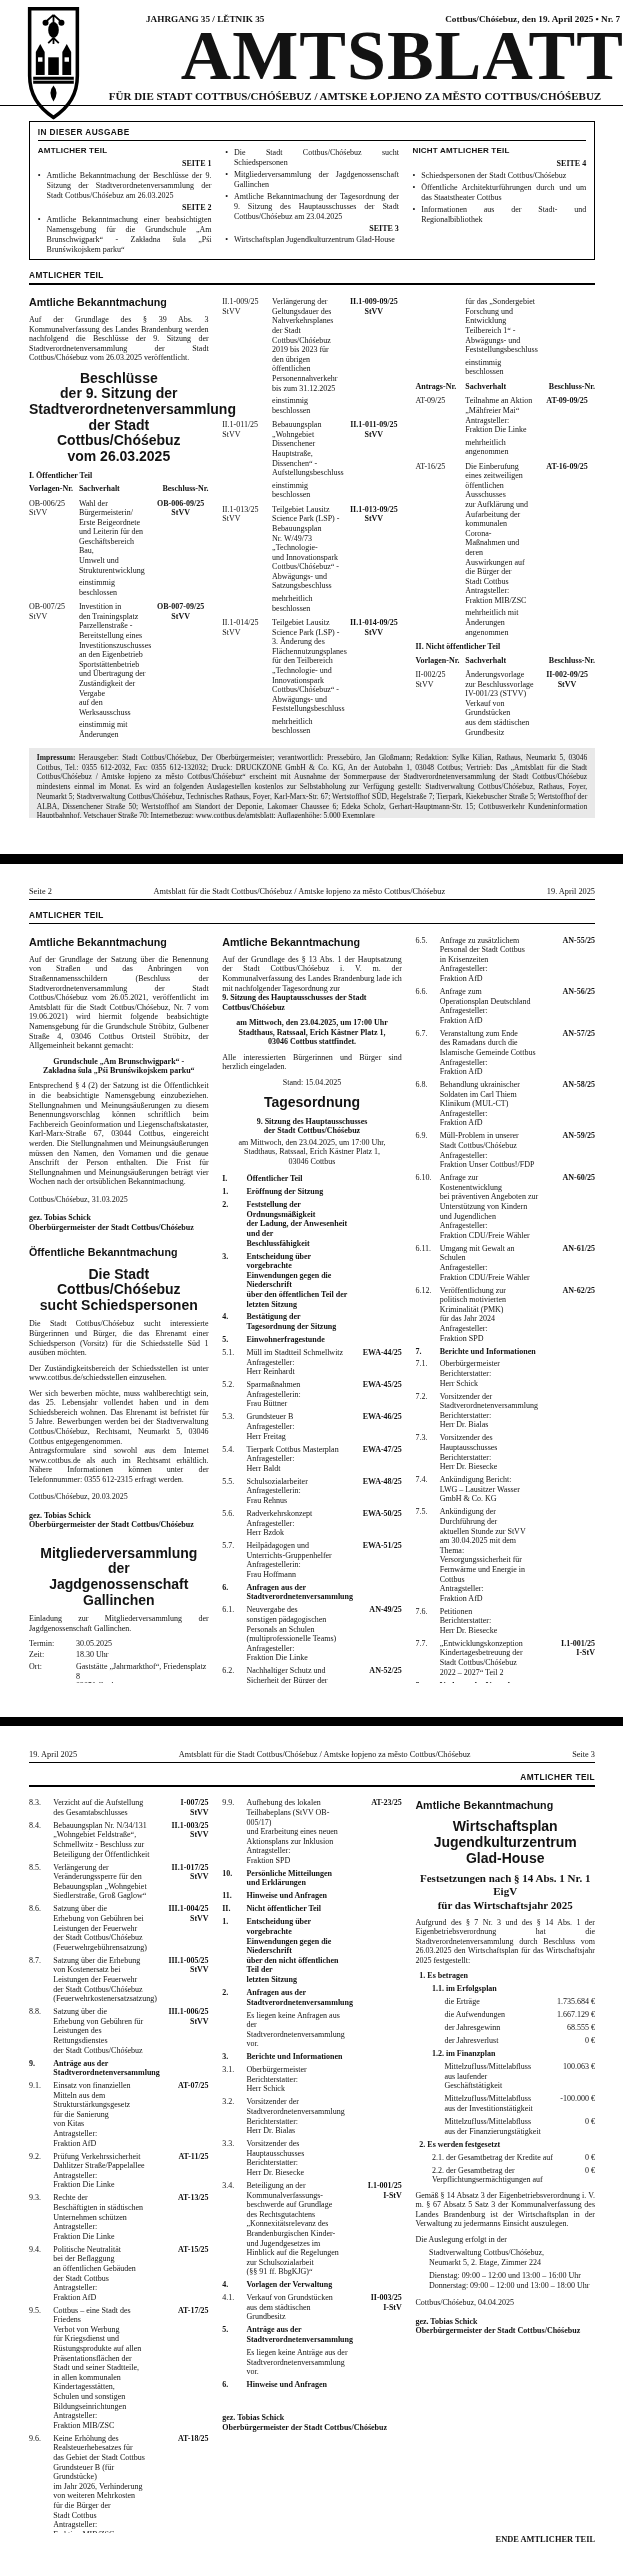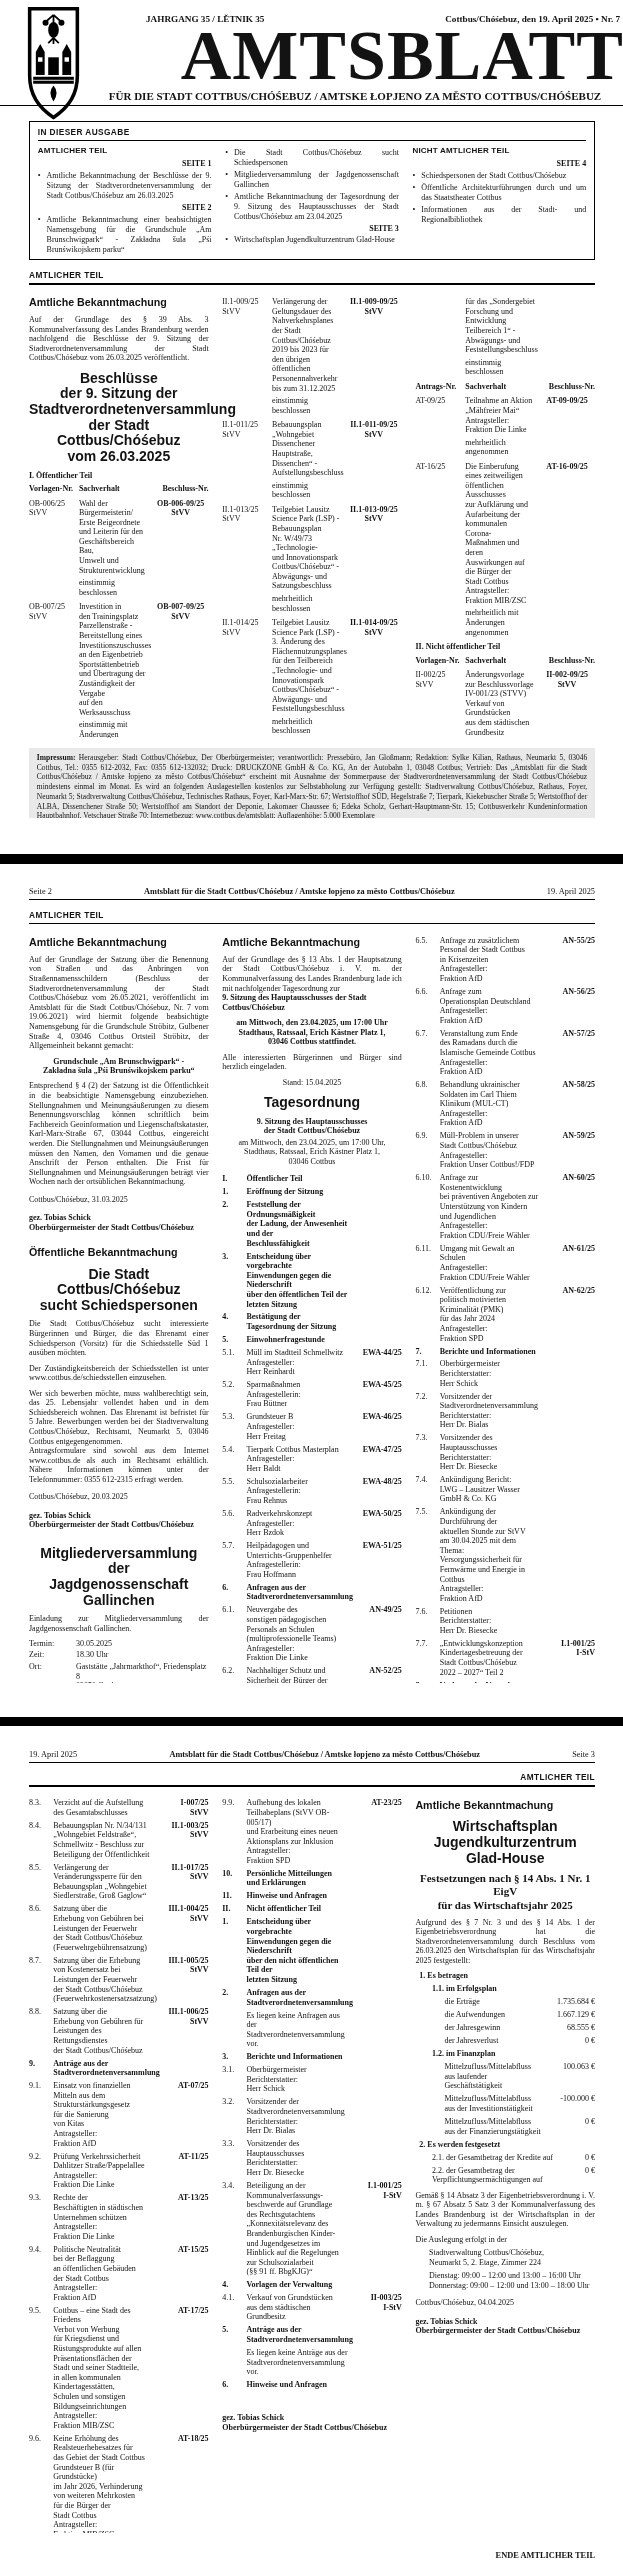--- a/index.html
+++ b/index.html
@@ -63,32 +63,32 @@
   .ag-code{flex:0 0 51px;text-align:right;font-weight:bold;white-space:pre-line;}
   .ag-row.bold .ag-num,.ag-row.bold .ag-text{font-weight:bold;}
   
   .meta-row{display:flex;margin:1.9px 0;}
   .meta-label{flex:0 0 39px;}
   .meta-val{flex:1;white-space:pre-line;margin-left:8px;}
   
   .impressum{background:#e9e9e9;margin:9.7px 29px 0;padding:4.9px 7.8px;font-size:7.5px;line-height:1.3;text-align:justify;height:60px;overflow:hidden;}
   
   .ph{display:flex;justify-content:space-between;align-items:baseline;margin:23.4px 29px 0;font-size:8.3px;border-bottom:1px solid #000;padding-bottom:2.9px;}
-  .ph-center{font-weight:bold;}
+  .ph-center{font-weight:normal;}
   
   .fin-sub{font-weight:bold;text-align:center;white-space:pre-line;margin:1.9px 0 5.8px;font-size:11px;}
   .fin-row{display:flex;margin:3.4px 0;}
   .fin-row.h1{font-weight:bold;margin-left:3.9px;}
   .fin-row.h2{font-weight:bold;margin-left:16.5px;}
   .fin-row.row{margin-left:29px;}
   .fin-row.row2{margin-left:16.5px;}
   .fin-label{flex:1;white-space:pre-line;}
   .fin-val{flex:0 0 auto;text-align:center;padding-left:3.9px;}
   .indent{margin:3.9px 0 3.9px 13.6px;white-space:pre-line;}
-  .end-label{position:absolute;right:29px;bottom:15px;font-weight:bold;font-size:8.4px;}
+  .end-label{position:absolute;right:29px;bottom:31px;font-weight:bold;font-size:8.4px;}
 </style>
 </head>
 <body>
 
 <div>
 
   <section class="page page1">
     <header class="masthead">
       <svg class="crest" viewBox="0 0 60 130" aria-hidden="true">
         <path d="M3 3 h54 v76 q0 30 -27 47 q-27 -17 -27 -47 Z" fill="none" stroke="#000" stroke-width="4"></path>

